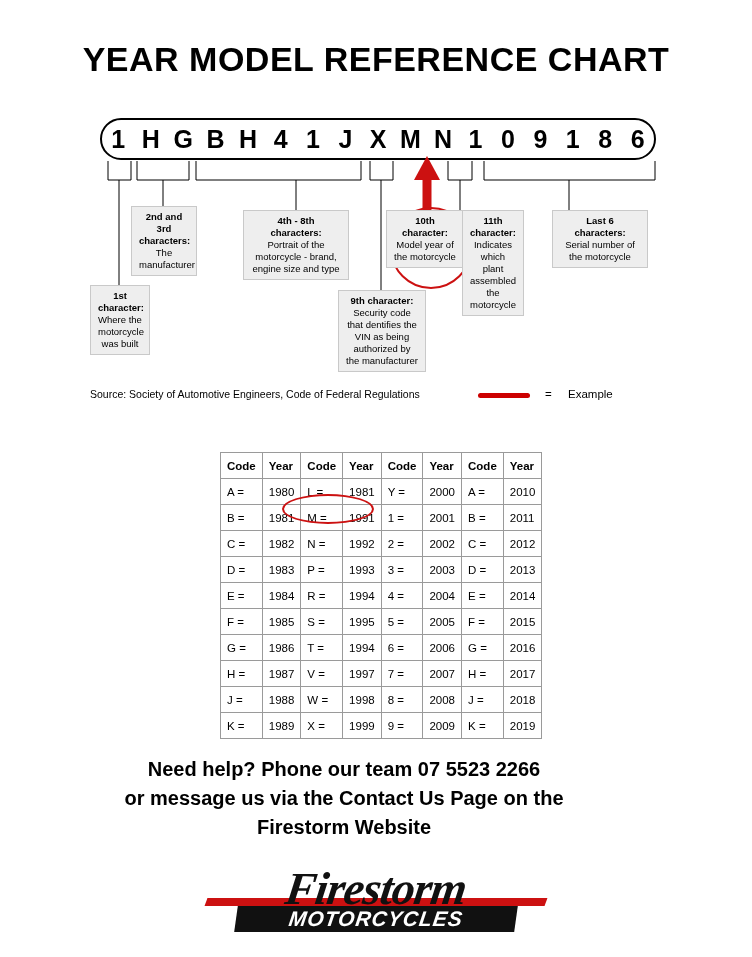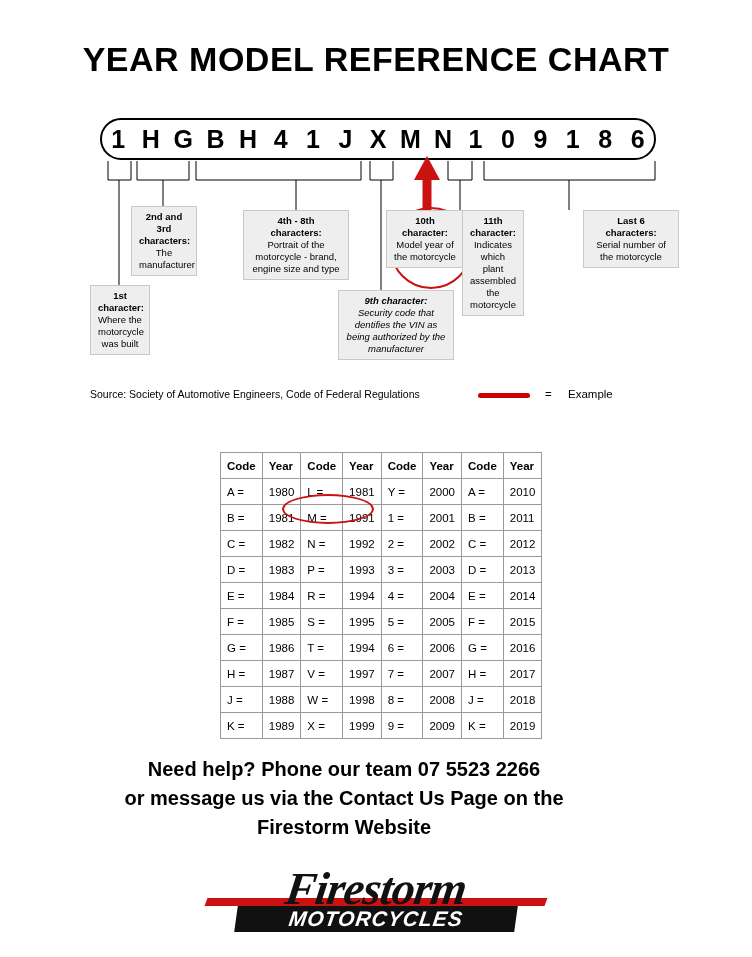--- a/index.html
+++ b/index.html
@@ -273,36 +273,36 @@
 <div class="callout" style="left:131px; top:206px; width:66px;">
   <b>2nd and 3rd characters:</b>
   <div>The manufacturer</div>
 </div>
 
 <div class="callout" style="left:243px; top:210px; width:106px;">
   <b>4th - 8th characters:</b>
   <div>Portrait of the motorcycle - brand, engine size and type</div>
 </div>
 
-<div class="callout" style="left:338px; top:290px; width:116px;font-style:italic;">
+<div class="callout" style="left:338px; top:290px; width:88px;">
   <b>9th character:</b>
   <div>Security code that dentifies the VIN as being authorized by the manufacturer</div>
 </div>
 
 <div class="callout" style="left:386px; top:210px; width:78px; background:#eeeeee;">
   <b>10th character:</b>
   <div>Model year of the motorcycle</div>
 </div>
 
 <div class="callout" style="left:462px; top:210px; width:62px;">
   <b>11th character:</b>
   <div>Indicates which plant assembled the motorcycle</div>
 </div>
 
-<div class="callout" style="left:583px; top:210px; width:96px;">
+<div class="callout" style="left:552px; top:210px; width:96px;">
   <b>Last 6 characters:</b>
   <div>Serial number of the motorcycle</div>
 </div>
 
 <div class="source">Source:  Society of Automotive Engineers, Code of Federal Regulations</div>
 <div class="legend-dash"></div>
 <div class="legend-eq">=</div>
 <div class="legend-label">Example</div>
 
 <table class="code-table">

